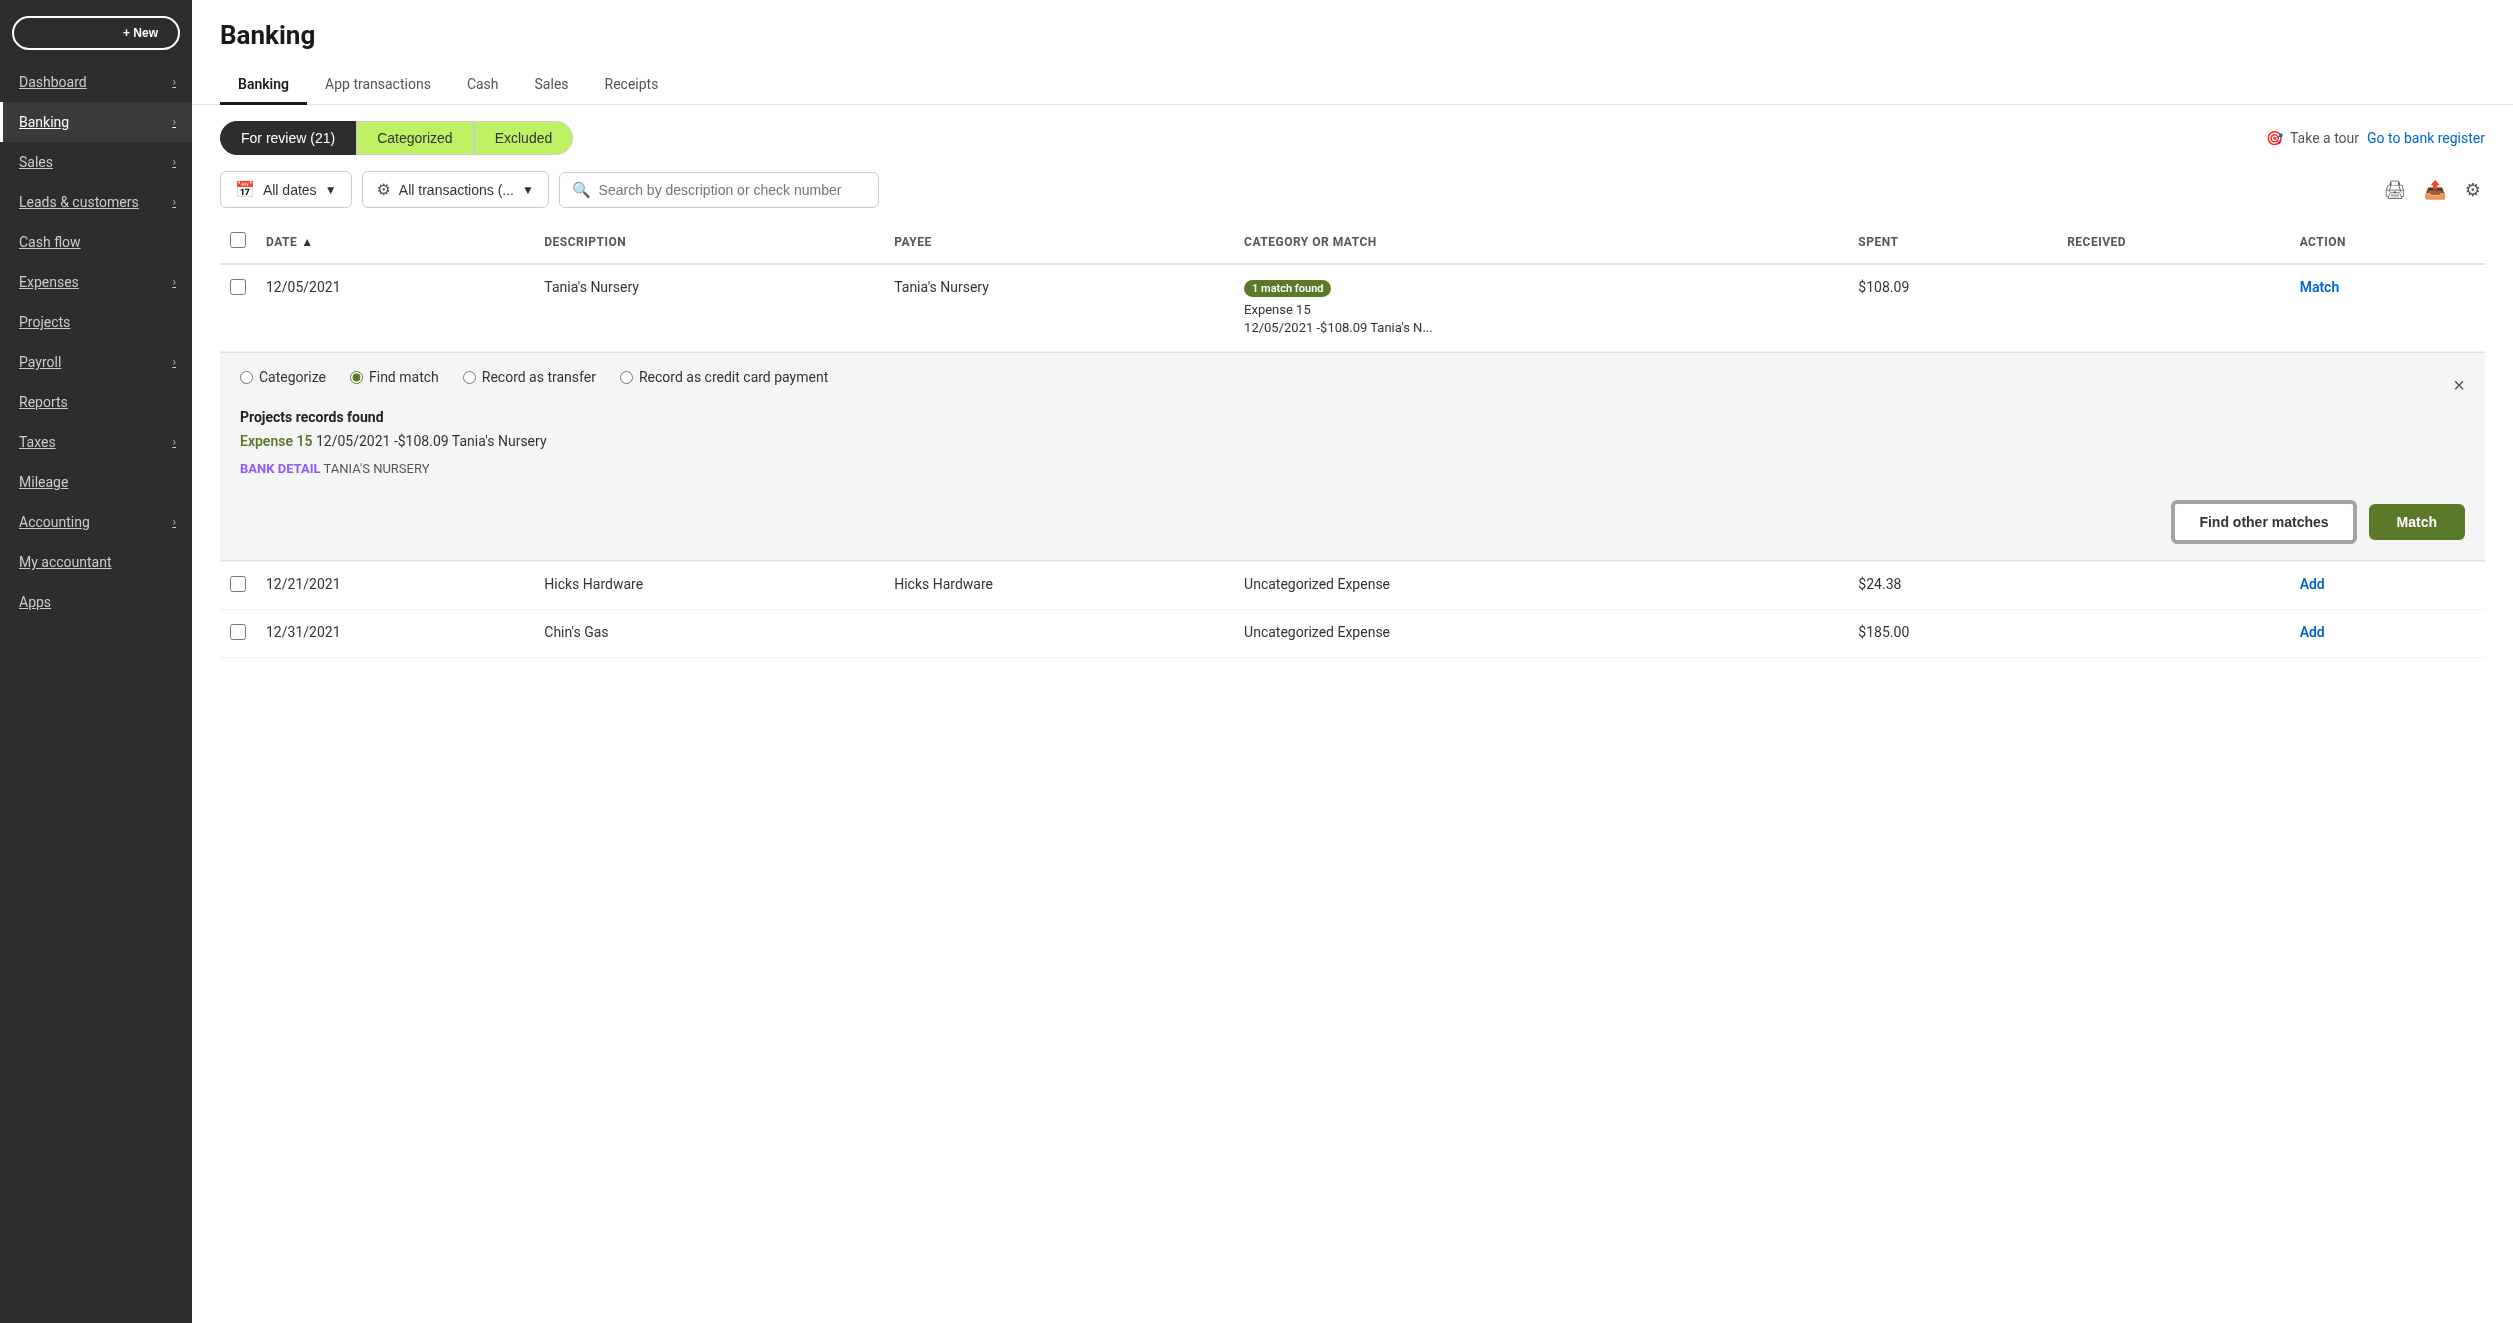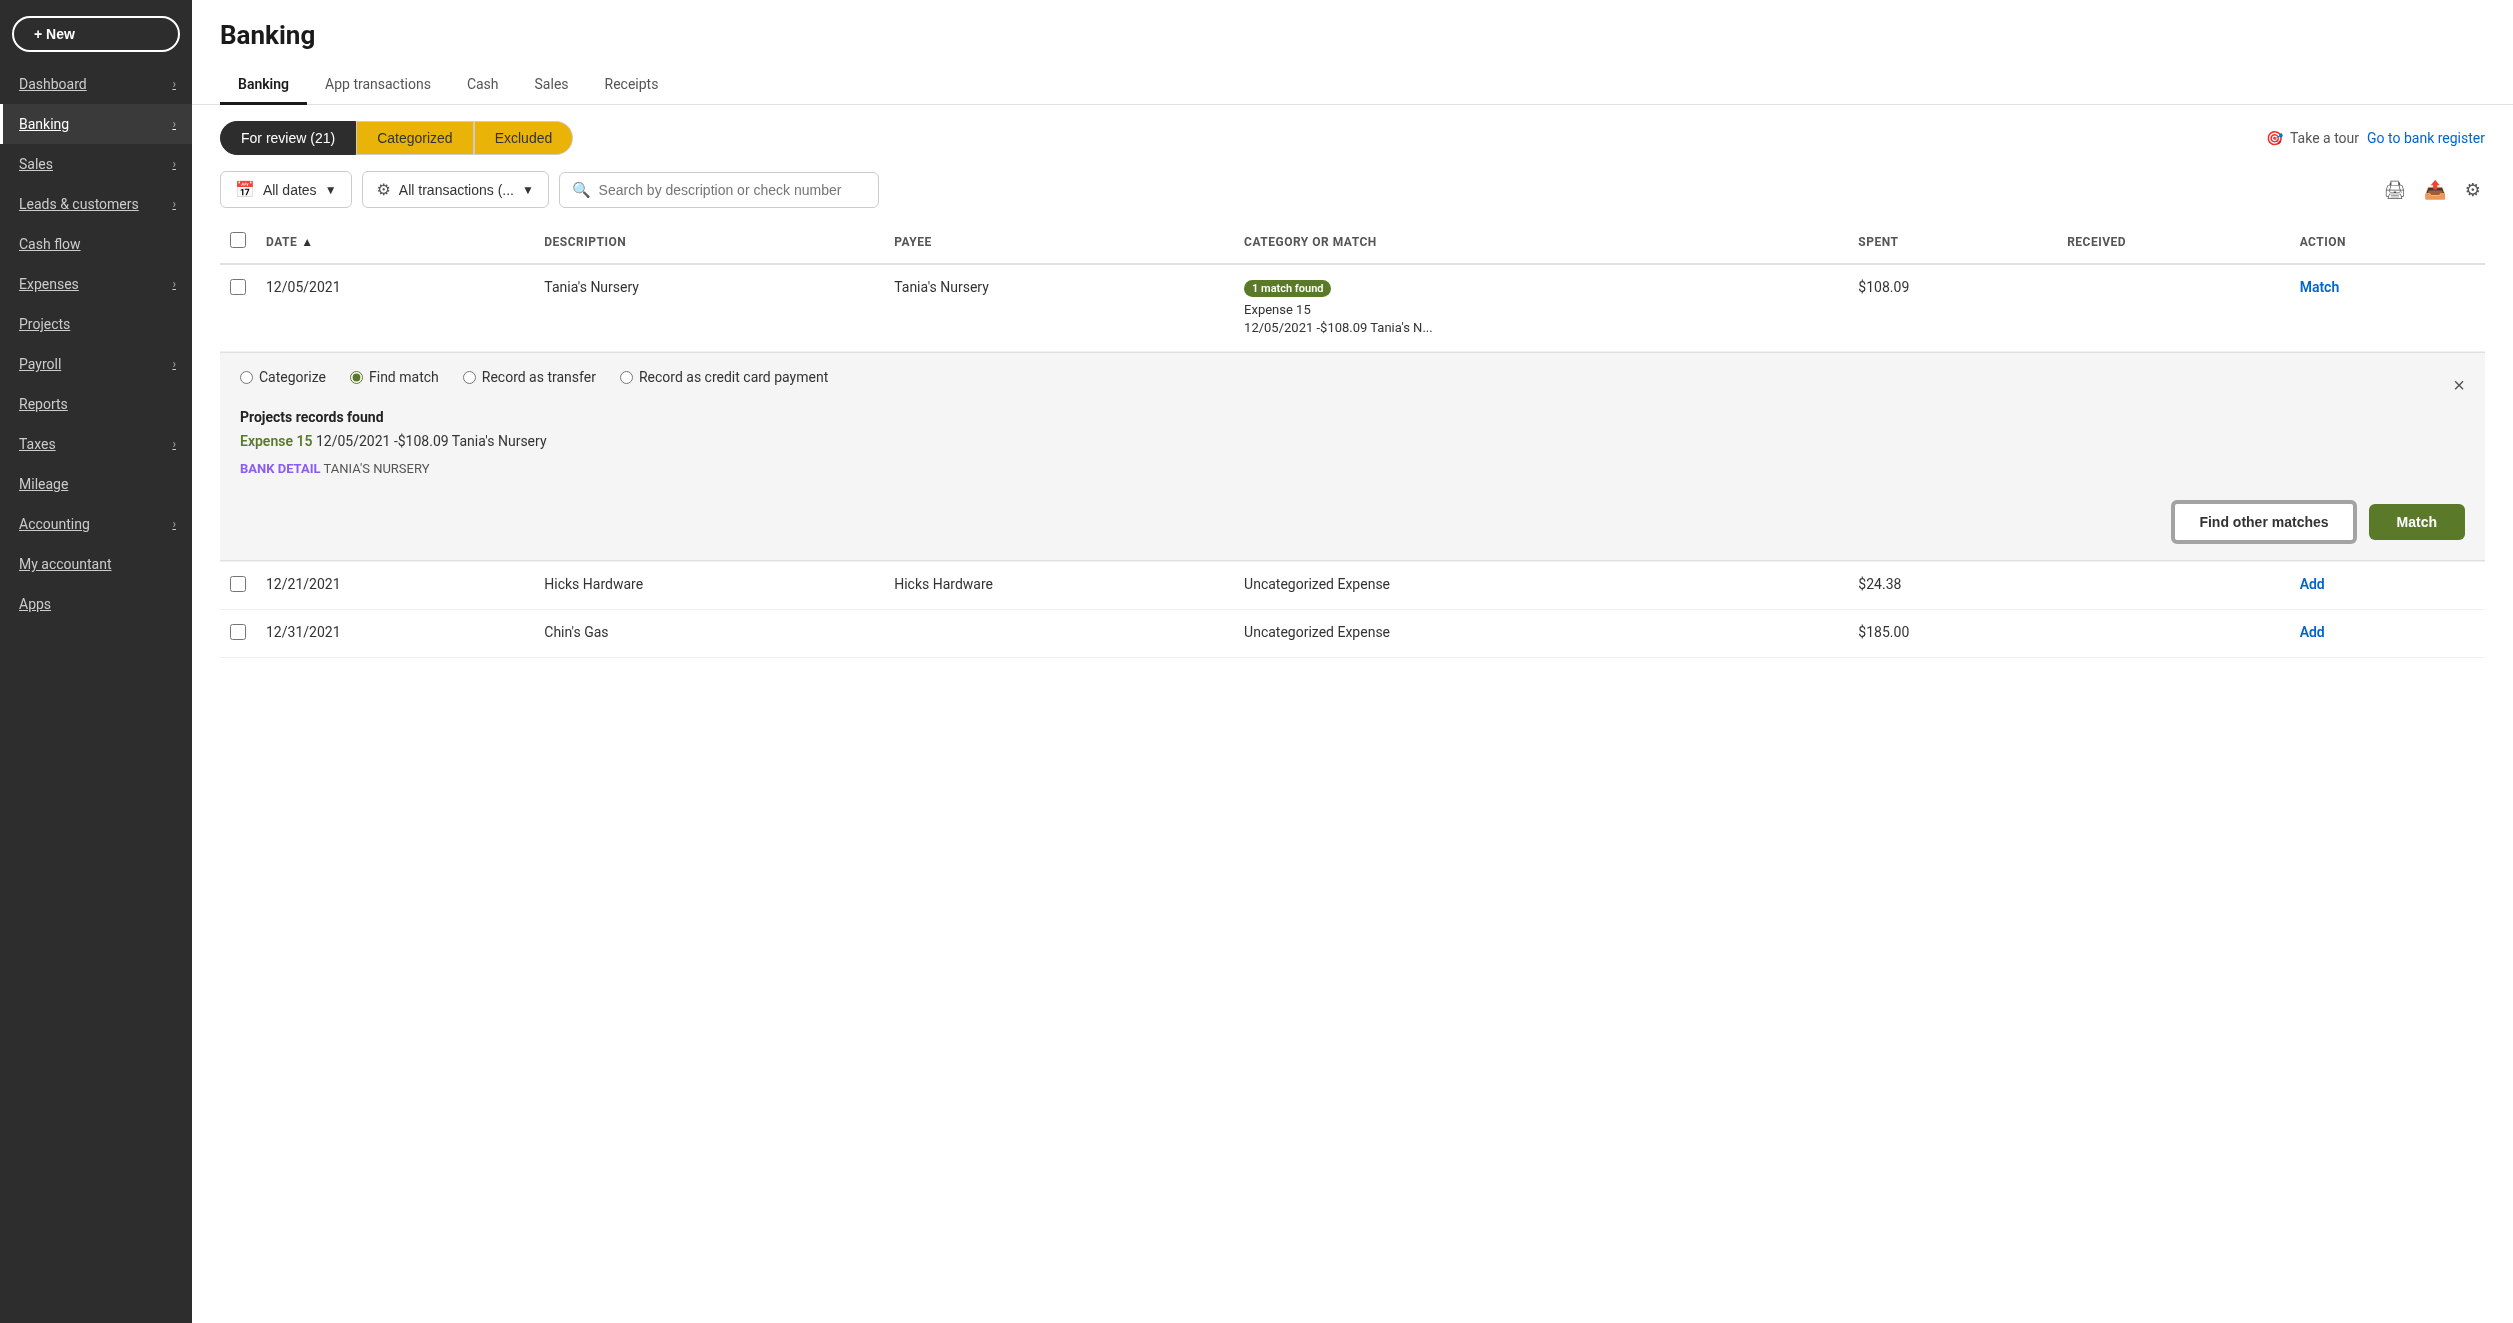--- a/index.html
+++ b/index.html
@@ -15,25 +15,25 @@
       flex-direction: column;
       height: 100vh;
       overflow-y: auto;
     }
     .sidebar-new-btn {
       margin: 16px 12px 12px 12px;
       background: transparent;
       border: 2px solid #fff;
       border-radius: 20px;
       color: #fff;
-      font-size: 14px;
+      font-size: 12px;
       font-weight: 600;
       padding: 8px 20px;
       cursor: pointer;
-      text-align: left;
+      text-align: right;
     }
     .sidebar-item {
       display: flex;
       align-items: center;
       justify-content: space-between;
       padding: 12px 16px;
       font-size: 14px;
       color: #ccc;
       cursor: pointer;
       border-left: 3px solid transparent;
@@ -106,21 +106,21 @@
     .review-buttons {
       display: flex;
       align-items: center;
       gap: 0;
       margin-bottom: 0;
     }
     .review-btn {
       padding: 8px 20px;
       font-size: 14px;
       border: 1.5px solid #ccc;
-      background: #eab308;
+      background: #bef264;
       cursor: pointer;
       color: #333;
     }
     .review-btn:first-child { border-radius: 20px 0 0 20px; }
     .review-btn:last-child { border-radius: 0 20px 20px 0; }
     .review-btn.active {
       background: #2d2d2d;
       color: #fff;
       border-color: #2d2d2d;
     }

